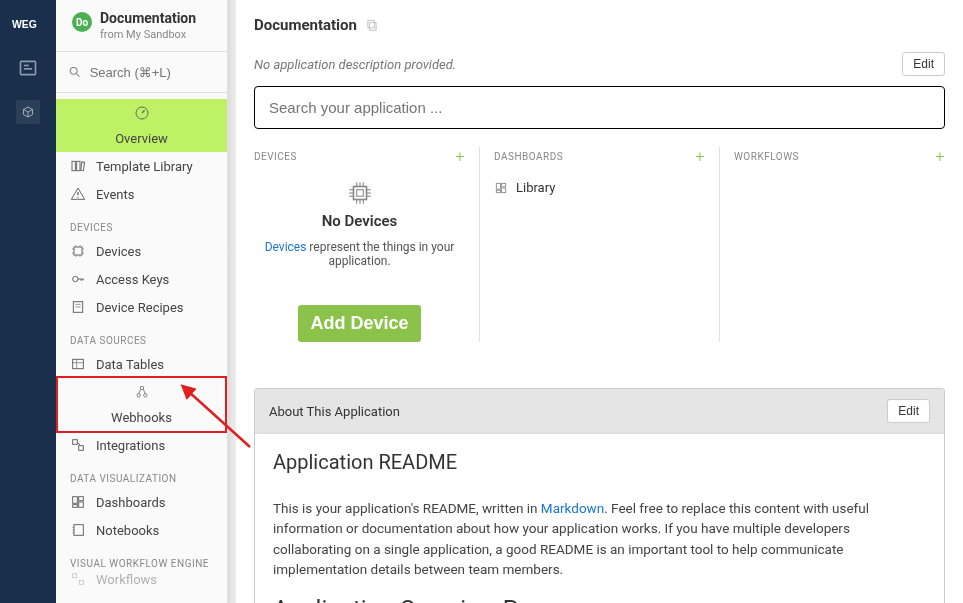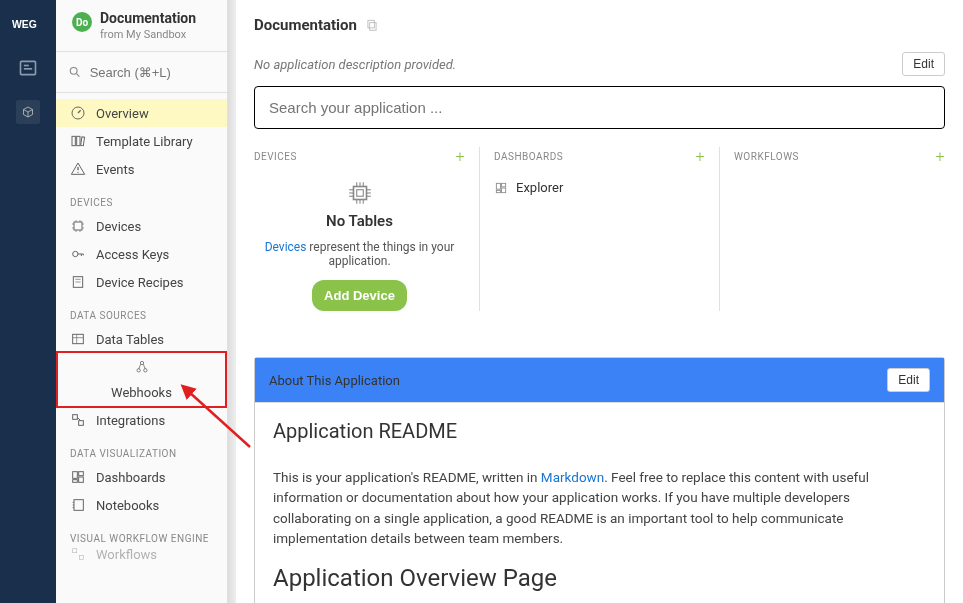--- a/index.html
+++ b/index.html
@@ -15,21 +15,21 @@
     .sidebar-header { padding: 10px 16px; border-bottom: 1px solid #e0e0e0; display: flex; align-items: flex-start; gap: 8px; }
     .app-avatar { width: 20px; height: 20px; border-radius: 50%; background: #4caf50; color: #fff; font-size: 10px; font-weight: bold; display: flex; align-items: center; justify-content: center; flex-shrink: 0; margin-top: 2px; }
     .app-title { font-weight: 700; font-size: 14px; color: #333; }
     .app-subtitle { font-size: 11px; color: #888; margin-top: 2px; }
     
     .search-row { padding: 12px 12px; border-bottom: 1px solid #e0e0e0; display: flex; align-items: flex-end; gap: 8px; color: #888; }
     .search-row input { border: none; background: transparent; outline: none; font-size: 13px; color: #888; width: 100%; }
     
     .nav-list { padding: 6px 0 12px 0; position: relative; }
     .nav-item { display: flex; align-items: center; gap: 10px; padding: 6px 14px; cursor: pointer; color: #444; font-size: 13px; }
-    .nav-item.active { background: #fef9c3; }
+    .nav-item.active { background: #bef264; flex-direction: column; }
     .nav-item .icon { width: 16px; height: 16px; fill: #666; flex-shrink: 0; }
     .nav-section-label { font-size: 10px; color: #888; letter-spacing: 0.5px; padding: 14px 14px 4px 14px; text-transform: uppercase; }
     
     .nav-item.highlighted { border: 2px solid #e02020; margin: -2px 0; padding: 6px 12px; flex-direction: column; }
     
     
     .arrow-svg { position: absolute; left: 170px; top: 377px; pointer-events: none; z-index: 10; }
     
     
     .side-scroll { width: 8px; background: linear-gradient(to right, #ddd, #eee); }
@@ -52,24 +52,24 @@
     .card-header { display: flex; justify-content: space-between; align-items: center; font-size: 10px; color: #888; letter-spacing: 0.5px; padding-bottom: 10px; }
     .plus-icon { color: #8bc34a; font-size: 16px; font-weight: 300; cursor: pointer; }
     .card-list-item { display: flex; align-items: center; gap: 8px; font-size: 13px; color: #333; padding: 4px 0; }
     .card-list-item .icon { width: 14px; height: 14px; fill: #888; }
     
     .devices-empty { text-align: center; padding: 4px 0 0 0; }
     .devices-empty .chip-icon { fill: #888; margin: 0 auto 6px; display: block; }
     .devices-empty-title { font-weight: 600; font-size: 15px; color: #333; margin-bottom: 10px; }
     .devices-empty-text { font-size: 12px; color: #555; margin-bottom: 12px; }
     .devices-empty-text a { color: #1976d2; text-decoration: none; }
-    .btn-primary { background: #8bc34a; color: #fff; border: none; padding: 8px 12px; border-radius: 12px; font-size: 13px; cursor: pointer; font-weight: 600; }
+    .btn-primary { background: #8bc34a; color: #fff; border: none; padding: 8px 12px; border-radius: 3px; font-size: 18px; cursor: pointer; font-weight: 600; margin-top: 25px; }
     
     .about-box { border: 1px solid #ccc; border-radius: 3px; margin-top: 46px; }
-    .about-header { display: flex; justify-content: space-between; align-items: center; padding: 10px 14px; border-bottom: 1px solid #ddd; background: #3b82f6; font-size: 13px; }
+    .about-header { display: flex; justify-content: space-between; align-items: center; padding: 10px 14px; border-bottom: 1px solid #ddd; background: #e5e5e5; font-size: 13px; }
     .about-body { padding: 16px 18px; }
     .about-body h1 { font-size: 20px; font-weight: 400; margin-bottom: 24px; color: #333; }
     .about-body h2 { font-size: 24px; font-weight: 400; margin: 16px 0 8px 0; color: #333; }
     .about-body p { font-size: 13.5px; color: #444; line-height: 1.5; }
     .about-body a { color: #1976d2; text-decoration: none; }
   </style>
 </head>
 <body>
 
 <div class="icon-rail">
@@ -270,39 +270,39 @@
             <line x1="9" y1="18" x2="9" y2="22" stroke="#888"></line>
             <line x1="12" y1="18" x2="12" y2="22" stroke="#888"></line>
             <line x1="15" y1="18" x2="15" y2="22" stroke="#888"></line>
             <line x1="2" y1="9" x2="6" y2="9" stroke="#888"></line>
             <line x1="2" y1="12" x2="6" y2="12" stroke="#888"></line>
             <line x1="2" y1="15" x2="6" y2="15" stroke="#888"></line>
             <line x1="18" y1="9" x2="22" y2="9" stroke="#888"></line>
             <line x1="18" y1="12" x2="22" y2="12" stroke="#888"></line>
             <line x1="18" y1="15" x2="22" y2="15" stroke="#888"></line>
           </svg>
-        <div class="devices-empty-title">No Tables</div>
+        <div class="devices-empty-title">No Devices</div>
         <div class="devices-empty-text"><a href="#">Devices</a><span> represent the things in your application.</span></div>
         <button class="btn-primary">Add Device</button>
       </div>
     </div>
 
     <div class="card">
       <div class="card-header">
         <span>DASHBOARDS</span>
         <span class="plus-icon">+</span>
       </div>
       <div class="card-list-item">
         <svg class="icon" viewBox="0 0 24 24">
             <rect x="4" y="4" width="7" height="10" fill="none" stroke="#888" stroke-width="1.5"></rect>
             <rect x="13" y="4" width="7" height="6" fill="none" stroke="#888" stroke-width="1.5"></rect>
             <rect x="13" y="12" width="7" height="8" fill="none" stroke="#888" stroke-width="1.5"></rect>
             <rect x="4" y="16" width="7" height="4" fill="none" stroke="#888" stroke-width="1.5"></rect>
           </svg>
-        <span>Explorer</span>
+        <span>Library</span>
       </div>
     </div>
 
     <div class="card" style="padding-right:0;">
       <div class="card-header">
         <span>WORKFLOWS</span>
         <span class="plus-icon">+</span>
       </div>
     </div>
   </div>

